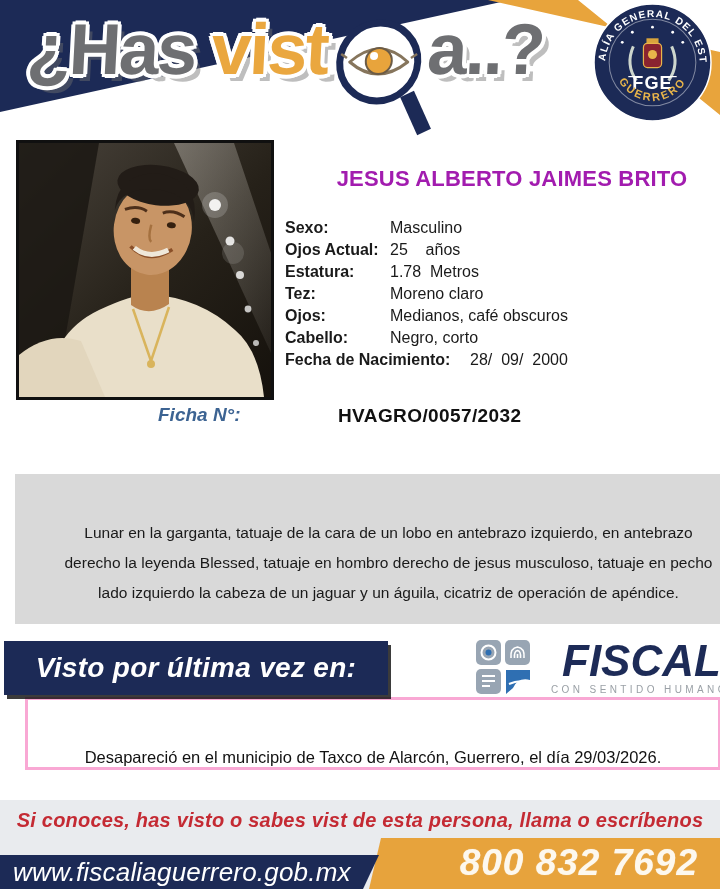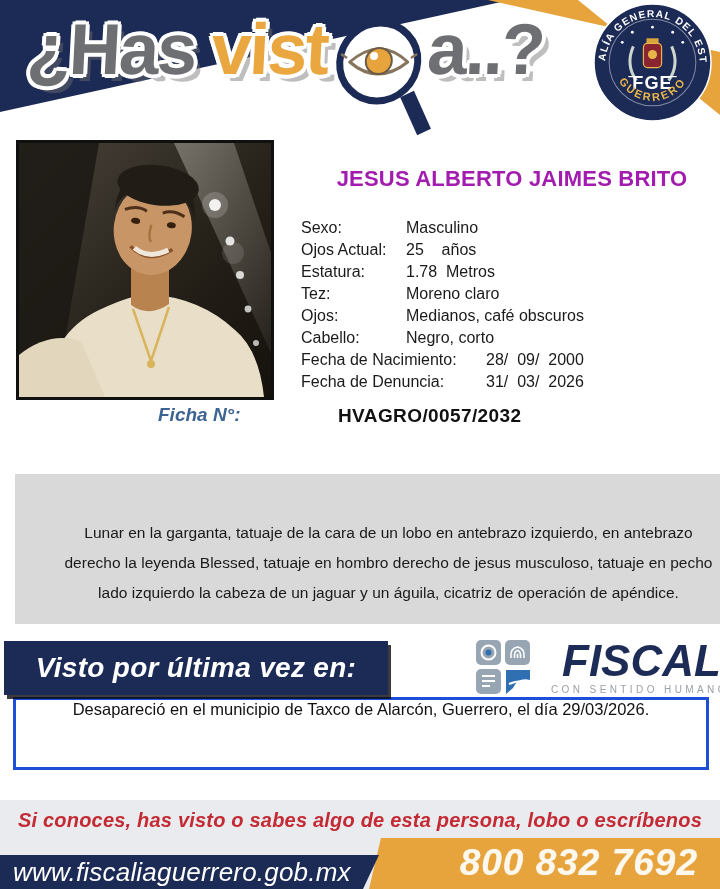--- a/index.html
+++ b/index.html
@@ -22,43 +22,43 @@
   .magnifier{margin:-2px -10px 0 2px;overflow:visible;}
   .seal{position:absolute;left:592px;top:2px;}
   
   .photo-frame{position:absolute;left:16px;top:140px;width:252px;height:254px;
     border:3px solid #101010;background:#201b15;}
   
   .person-name{position:absolute;left:296px;top:166px;width:432px;text-align:center;
     font-size:22px;font-weight:bold;color:#a21caf;letter-spacing:.2px;}
   .details{position:absolute;left:285px;top:217px;width:420px;}
   .detail-row{display:flex;height:22px;line-height:22px;font-size:16px;color:#1a1a1a;}
-  .detail-label{font-weight:normal;flex:0 0 105px;white-space:nowrap;margin-left:16px;}
+  .detail-label{font-weight:bold;flex:0 0 105px;white-space:nowrap;}
   .row-date .detail-label{flex:0 0 185px;}
   .detail-value{white-space:pre;}
   .ficha-label{position:absolute;left:158px;top:404px;font-size:19px;font-weight:bold;
     font-style:italic;color:#3c6392;}
   .ficha-value{position:absolute;left:338px;top:405px;font-size:19px;font-weight:bold;color:#111;
     letter-spacing:.4px;}
   
   .senas-heading{position:absolute;left:45px;top:450px;font-size:17px;font-weight:bold;color:#111;}
   .senas-box{position:absolute;left:15px;top:474px;width:705px;height:150px;background:#d9d9d9;padding-left:21px;}
   .senas-text{margin:44px auto 0 auto;width:662px;text-align:center;font-size:15.5px;
     line-height:30px;color:#1a1a1a;}
   
   .visto-banner{position:absolute;left:4px;top:641px;width:384px;height:54px;background:#1c2a56;
     border-radius:0;display:flex;align-items:center;justify-content:center;z-index:3;
     box-shadow:3px 4px 0 rgba(10,10,10,.8);}
   .visto-banner span{color:#fff;font-size:28px;font-weight:bold;font-style:italic;letter-spacing:.3px;}
   .fiscalia-logo{position:absolute;left:476px;top:640px;display:flex;align-items:center;gap:8px;z-index:3;}
   .fiscalia-text{display:flex;flex-direction:column;}
   .fiscalia-wordmark{font-size:44px;font-weight:bold;font-style:italic;color:#1d2b57;line-height:.95;margin-left:24px;}
   .fiscalia-tagline{font-size:10px;color:#9aa0a6;letter-spacing:3.4px;margin-top:2px;margin-left:13px;white-space:nowrap;}
-  .desaparecido-box{position:absolute;left:13px;top:697px;width:690px;height:67px;background:#fff;
-    border:3px solid #1d4ed8;display:flex;align-items:flex-start;justify-content:center;z-index:2;}
+  .desaparecido-box{position:absolute;left:25px;top:697px;width:690px;height:67px;background:#fff;
+    border:3px solid #f9a8d4;display:flex;align-items:flex-end;justify-content:center;z-index:2;}
   .desaparecido-box span{font-size:16.5px;color:#111;}
   
   .bottom-band{position:absolute;left:0;top:800px;width:720px;height:89px;background:#e9ebee;}
   .cta-text{position:absolute;left:0;top:809px;width:720px;text-align:center;font-size:20px;
     font-weight:bold;font-style:italic;color:#c42a33;letter-spacing:.2px;}
   .footer-gold{position:absolute;left:0;top:838px;width:720px;height:51px;background:#e7a33c;
     clip-path:polygon(381px 0,720px 0,720px 51px,369px 51px);}
   .footer-phone{position:absolute;right:22px;top:842px;font-size:37px;font-style:italic;
     color:#fdf8ee;letter-spacing:1px;font-weight:bold;text-shadow:0 0 1px rgba(255,255,255,.6);}
   .footer-navy{position:absolute;left:0;top:855px;width:720px;height:34px;background:#1c2a56;
@@ -183,24 +183,20 @@
       <span class="detail-value">Medianos, café obscuros</span>
     </div>
     <div class="detail-row">
       <span class="detail-label">Cabello:</span>
       <span class="detail-value">Negro, corto</span>
     </div>
     <div class="detail-row row-date">
       <span class="detail-label">Fecha de Nacimiento:</span>
       <span class="detail-value">28/  09/  2000</span>
     </div>
-    <div class="detail-row row-date">
-      <span class="detail-label">Fecha de Denuncia:</span>
-      <span class="detail-value">31/  03/  2026</span>
-    </div>
   </div>
 
   <div class="ficha-label">Ficha N°:</div>
   <div class="ficha-value">HVAGRO/0057/2032</div>
 
   <div class="senas-box">
     <div class="senas-text">Lunar en la garganta, tatuaje de la cara de un lobo en antebrazo izquierdo, en antebrazo derecho la leyenda Blessed, tatuaje en hombro derecho de jesus musculoso, tatuaje en pecho lado izquierdo la cabeza de un jaguar y un águila, cicatriz de operación de apéndice.</div>
   </div>
 
   <div class="visto-banner">
@@ -223,20 +219,20 @@
       <span class="fiscalia-wordmark">FISCALÍA</span>
       <span class="fiscalia-tagline">CON SENTIDO HUMANO</span>
     </div>
   </div>
 
   <div class="desaparecido-box">
     <span>Desapareció en el municipio de Taxco de Alarcón, Guerrero, el día 29/03/2026.</span>
   </div>
 
   <div class="bottom-band"></div>
-  <div class="cta-text">Si conoces, has visto o sabes algo de esta persona, lobo o escríbenos</div>
+  <div class="cta-text">Si conoces, has visto o sabes vist de esta persona, llama o escríbenos</div>
 
   <div class="footer-gold"></div>
   <div class="footer-phone">800 832 7692</div>
   <div class="footer-navy"></div>
   <div class="footer-site">www.fiscaliaguerrero.gob.mx</div>
 
 </div>
 
 </body></html>

